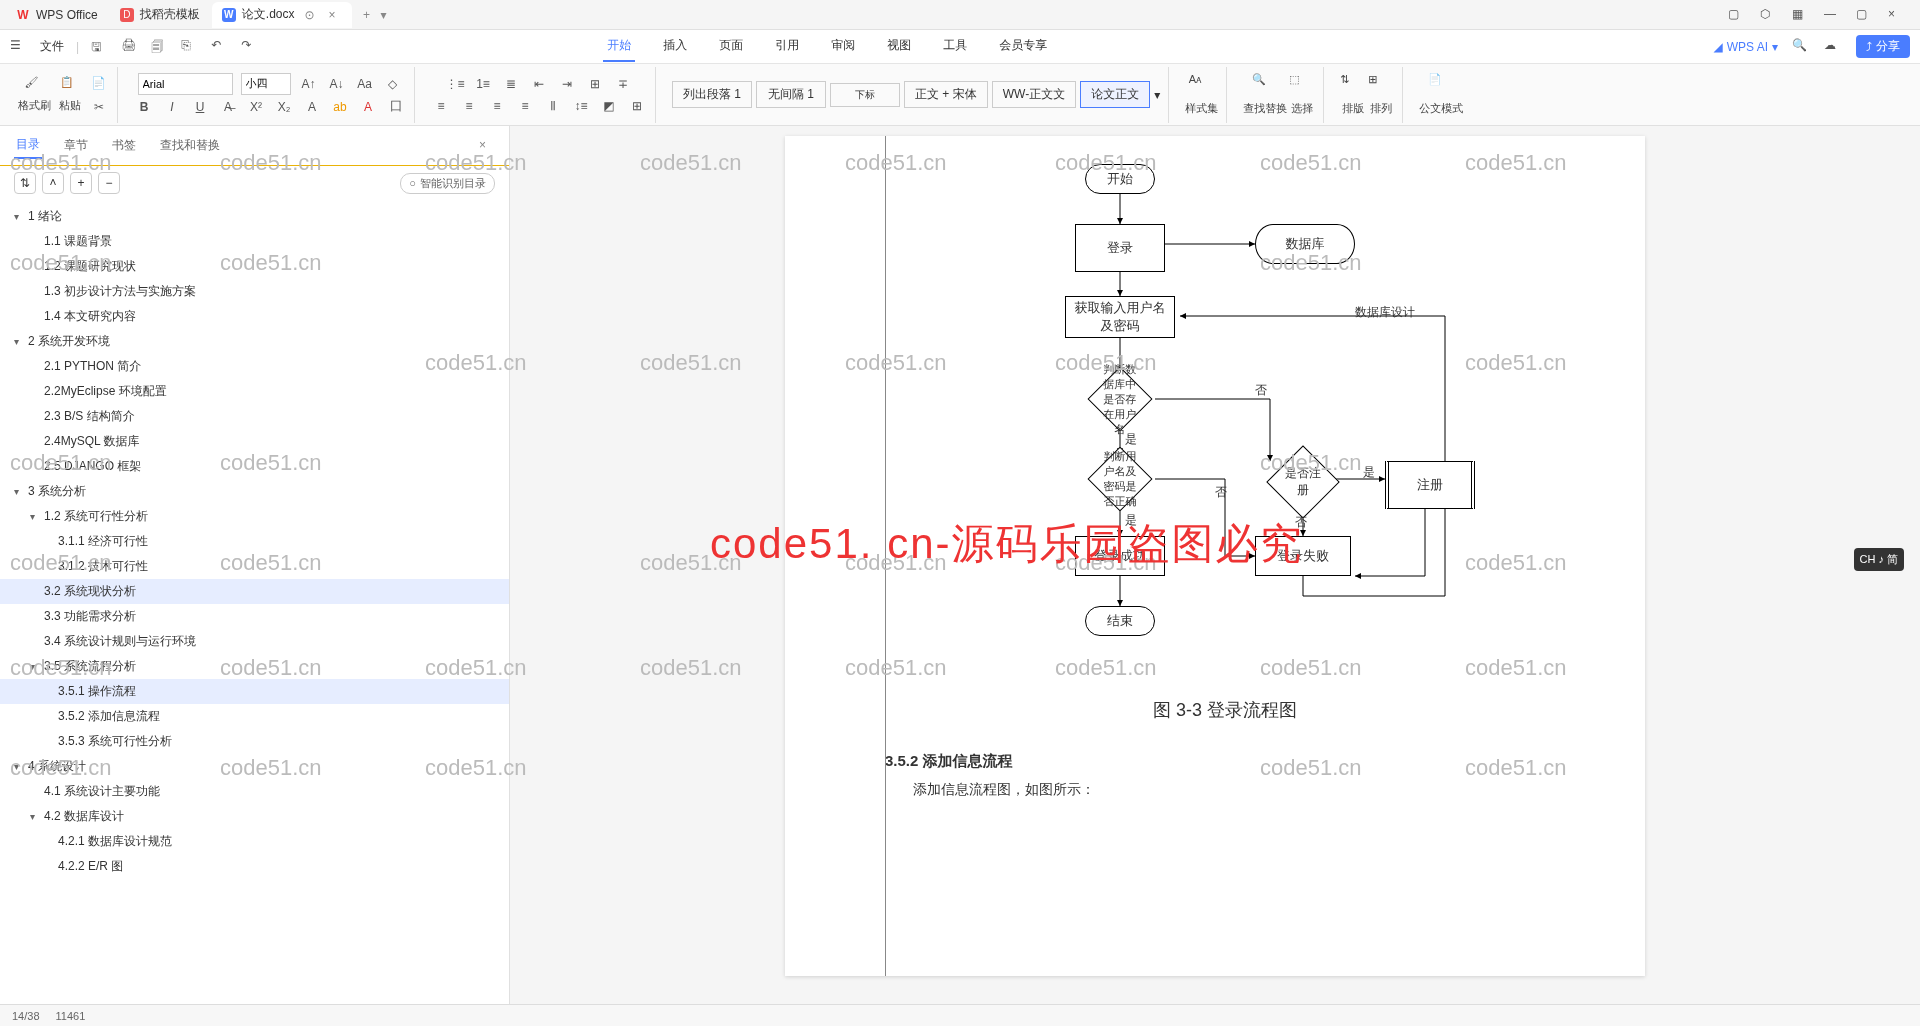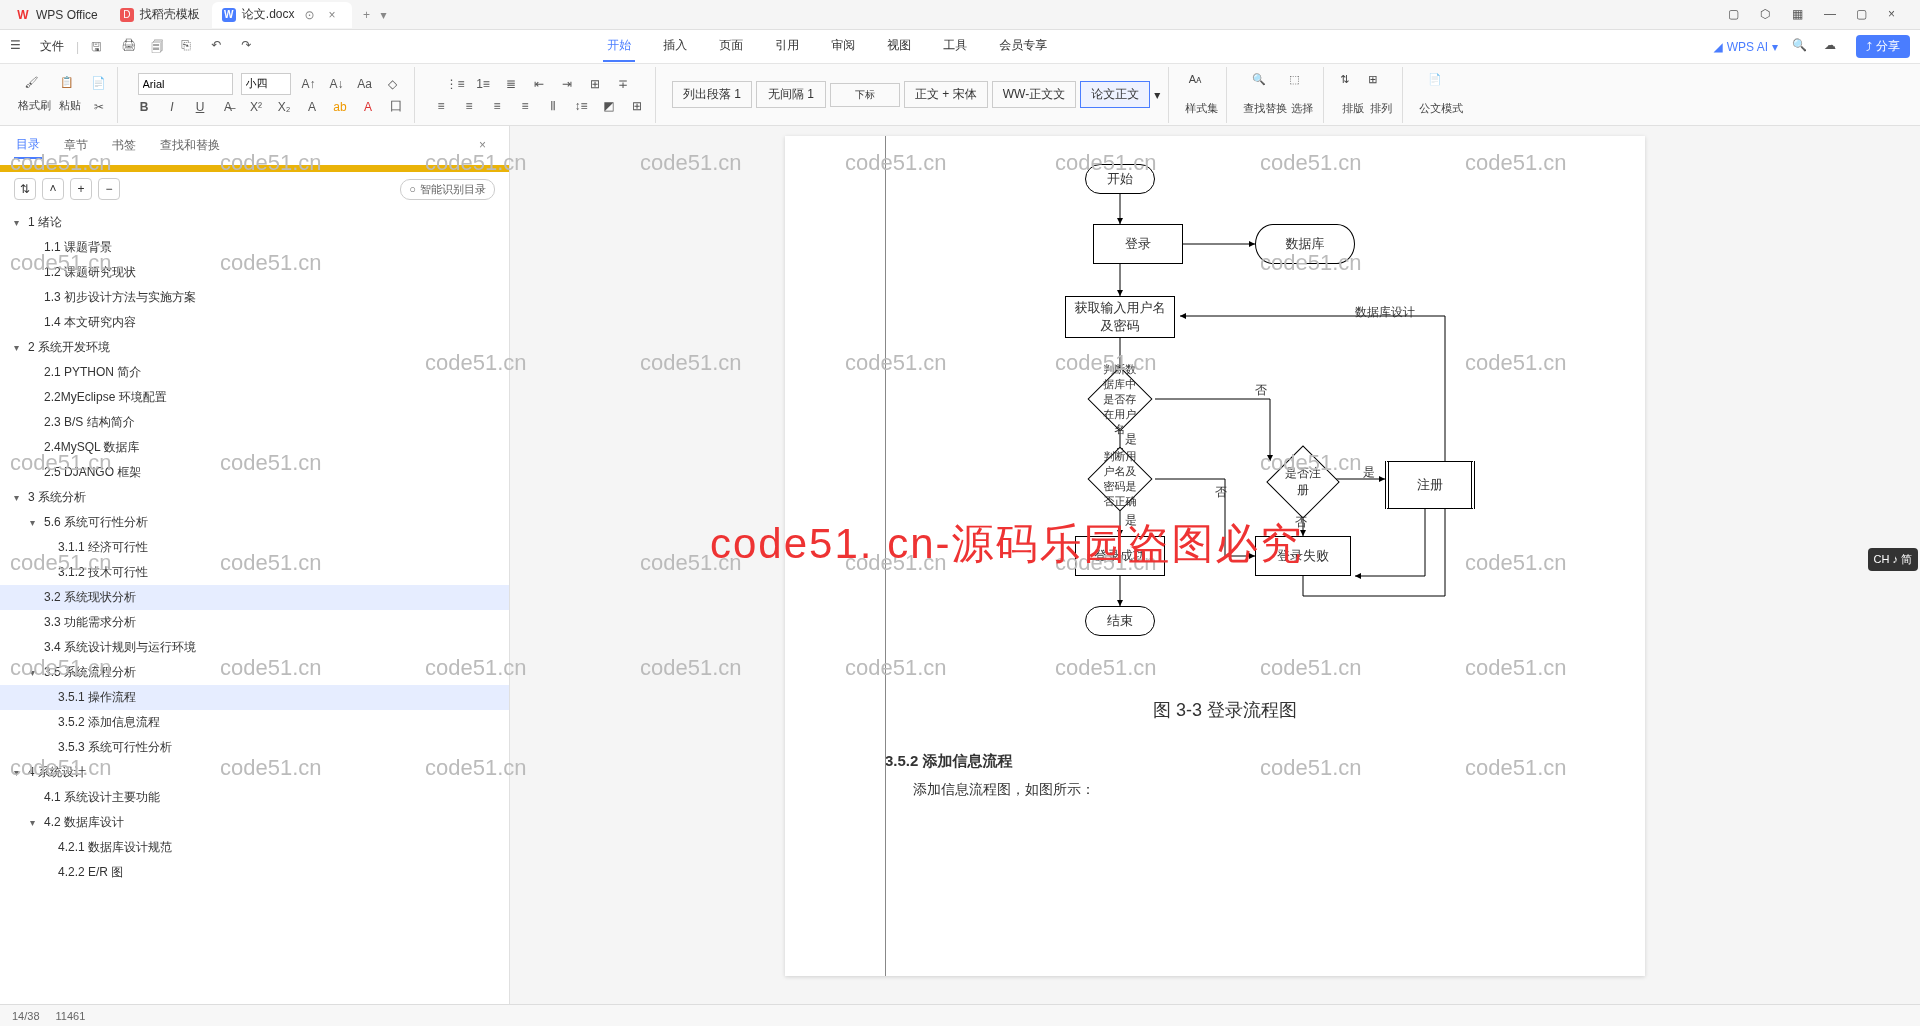--- a/index.html
+++ b/index.html
@@ -38,21 +38,21 @@
 .size-select { width: 50px; height: 22px; border: 1px solid #ccc; padding: 2px 4px; font-size: 11px; }
 .small-btn { width: 20px; height: 20px; display: flex; align-items: center; justify-content: center; color: #555; }
 .style-box { border: 1px solid #ccc; padding: 4px 10px; font-size: 12px; min-width: 70px; text-align: center; }
 .style-box.sel { border-color: #4a7dff; background: #eef2ff; }
 
 
 .workspace { display: flex; height: calc(1026px - 30px - 34px - 62px - 22px); }
 
 
 .left-panel { width: 510px; border-right: 1px solid #e0e0e0; display: flex; flex-direction: column; background: #fff; }
-.panel-tabs { display: flex; align-items: center; padding: 6px 14px; gap: 20px; border-bottom: 7px solid #eab308; }
+.panel-tabs { display: flex; align-items: center; padding: 6px 14px; gap: 20px; border-bottom: 1px solid #eab308; }
 .panel-tab { padding: 4px 2px; color: #666; }
 .panel-tab.active { color: #4a7dff; border-bottom: 2px solid #4a7dff; }
 .panel-close { margin-left: auto; width: 16px; height: 16px; color: #888; }
 .panel-tools { display: flex; align-items: center; padding: 6px 14px; gap: 6px; }
 .tool-pill { border: 1px solid #ccc; border-radius: 4px; width: 22px; height: 22px; display: flex; align-items: center; justify-content: center; }
 .smart-outline { margin-left: auto; display: flex; align-items: center; gap: 4px; border: 1px solid #ccc; border-radius: 10px; padding: 2px 8px; font-size: 11px; color: #666; }
 
 .outline { flex: 1; overflow-y: auto; padding: 4px 0; }
 .outline-item { padding: 4px 8px 4px 28px; color: #333; display: flex; align-items: center; gap: 6px; position: relative; }
 .outline-item.l2 { padding-left: 44px; }
@@ -82,21 +82,21 @@
 .para { margin-top: 10px; text-indent: 2em; font-size: 14px; }
 
 
 .watermark { position: absolute; color: #bbb; font-size: 22px; pointer-events: none; z-index: 1; }
 .big-red { position: absolute; left: 200px; top: 390px; color: #e33; font-size: 42px; z-index: 5; pointer-events: none; letter-spacing: 2px; }
 
 
 .status-bar { height: 22px; border-top: 1px solid #ddd; background: #f7f7f7; display: flex; align-items: center; padding: 0 12px; font-size: 11px; color: #666; gap: 16px; }
 
 
-.right-float { position: absolute; right: 2px; top: 548px; background: #333; color: #fff; padding: 4px 6px; border-radius: 4px; font-size: 11px; display: flex; align-items: center; gap: 4px; }
+.right-float { position: absolute; right: 16px; top: 548px; background: #333; color: #fff; padding: 4px 6px; border-radius: 4px; font-size: 11px; display: flex; align-items: center; gap: 4px; }
 </style>
 </head>
 <body>
 
 <div class="title-bar">
   <div class="tab-group">
     <div class="app-tab">
       <span class="tab-icon" style="color:#e33;font-weight:bold">W</span>
       <span>WPS Office</span>
     </div>
@@ -319,21 +319,21 @@
         </div>
         <div class="outline-item l2">
           <span>2.5 DJANGO 框架</span>
         </div>
         <div class="outline-item l1">
           <span class="outline-caret">▾</span>
           <span>3 系统分析</span>
         </div>
         <div class="outline-item l2">
           <span class="outline-caret">▾</span>
-          <span>5.6 系统可行性分析</span>
+          <span>1.2 系统可行性分析</span>
         </div>
         <div class="outline-item l3">
           <span>3.1.1 经济可行性</span>
         </div>
         <div class="outline-item l3">
           <span>3.1.2 技术可行性</span>
         </div>
         <div class="outline-item l2 sel">
           <span>3.2 系统现状分析</span>
         </div>
@@ -405,21 +405,21 @@
           <line x1="378" y1="352" x2="378" y2="380" stroke="#000" marker-end="url(#ah)"></line>
           <line x1="378" y1="420" x2="378" y2="440" stroke="#000"></line>
             <line x1="378" y1="440" x2="520" y2="440" stroke="#000"></line>
             <line x1="520" y1="440" x2="520" y2="160" stroke="#000"></line>
             <line x1="520" y1="160" x2="255" y2="160" stroke="#000" marker-end="url(#ah)"></line>
           <line x1="500" y1="343" x2="500" y2="420" stroke="#000"></line>
             <line x1="500" y1="420" x2="430" y2="420" stroke="#000" marker-end="url(#ah)"></line>
         </svg>
 
         <div class="fc-node fc-rounded" style="left:160px;top:8px;width:70px;height:30px">开始</div>
-        <div class="fc-node" style="left:168px;top:68px;width:90px;height:40px">登录</div>
+        <div class="fc-node" style="left:150px;top:68px;width:90px;height:48px">登录</div>
         <div class="fc-node" style="left:330px;top:68px;width:100px;height:40px;border-radius:18px/50%">数据库</div>
         <div class="fc-node" style="left:140px;top:140px;width:110px;height:42px">获取输入用户名及密码</div>
         <div class="fc-label" style="left:430px;top:148px">数据库设计</div>
         <div class="fc-node fc-diamond" style="left:172px;top:220px;width:46px;height:46px">
             <span style="width:100px;font-size:11px">判断数据库中是否存在用户名</span>
           </div>
         <div class="fc-node fc-diamond" style="left:172px;top:300px;width:46px;height:46px">
             <span style="width:100px;font-size:11px">判断用户名及密码是否正确</span>
           </div>
         <div class="fc-node fc-diamond" style="left:352px;top:300px;width:52px;height:52px">

